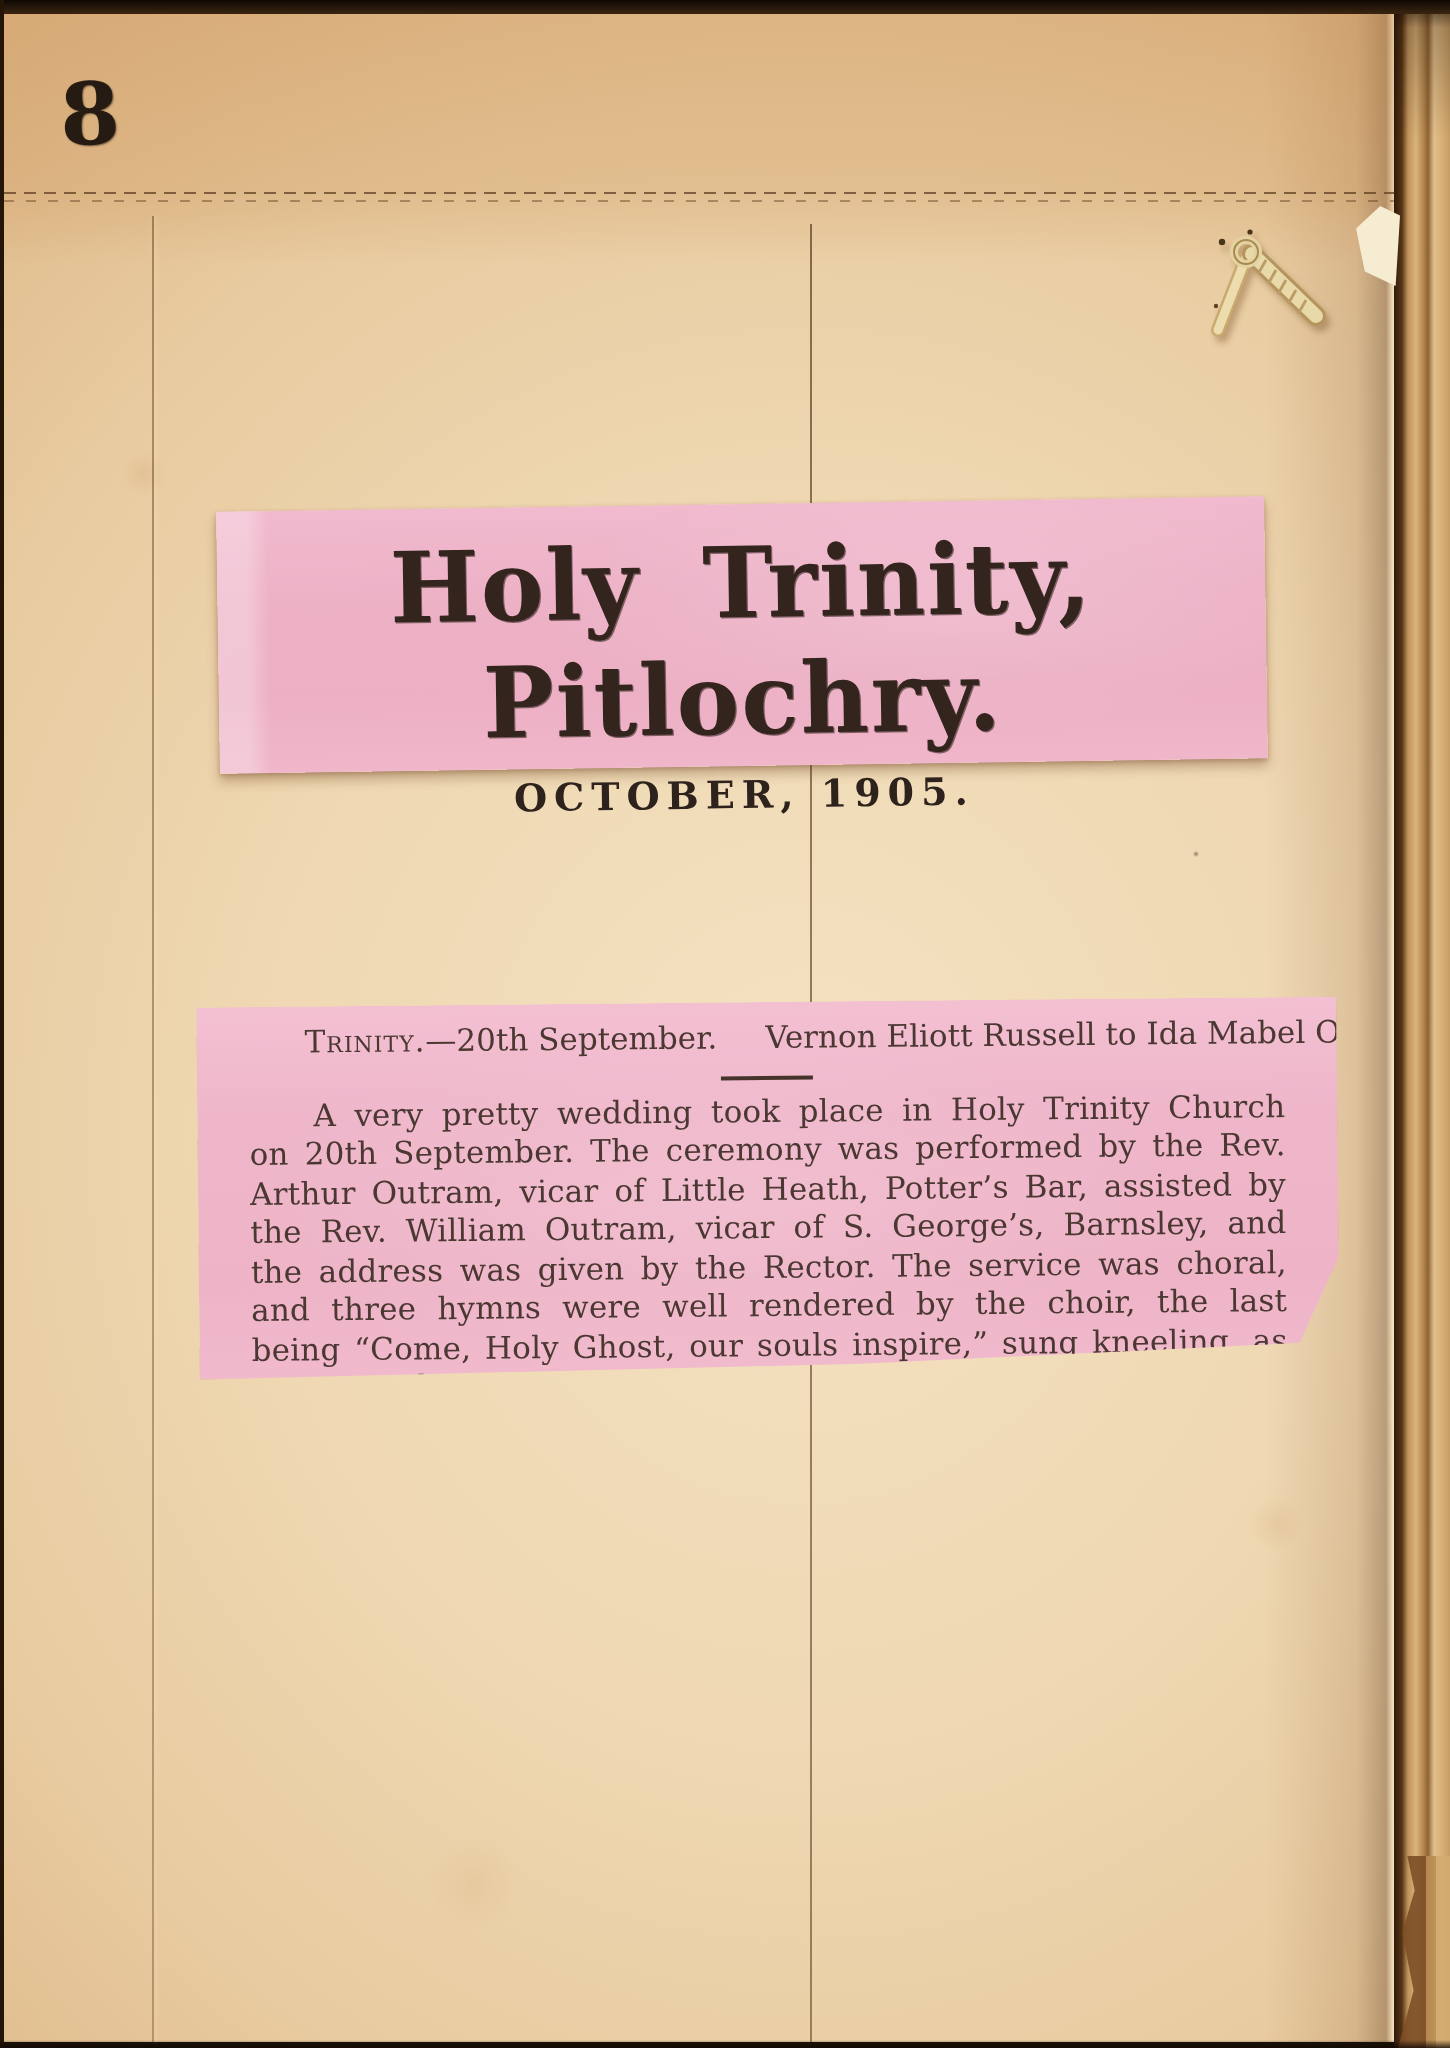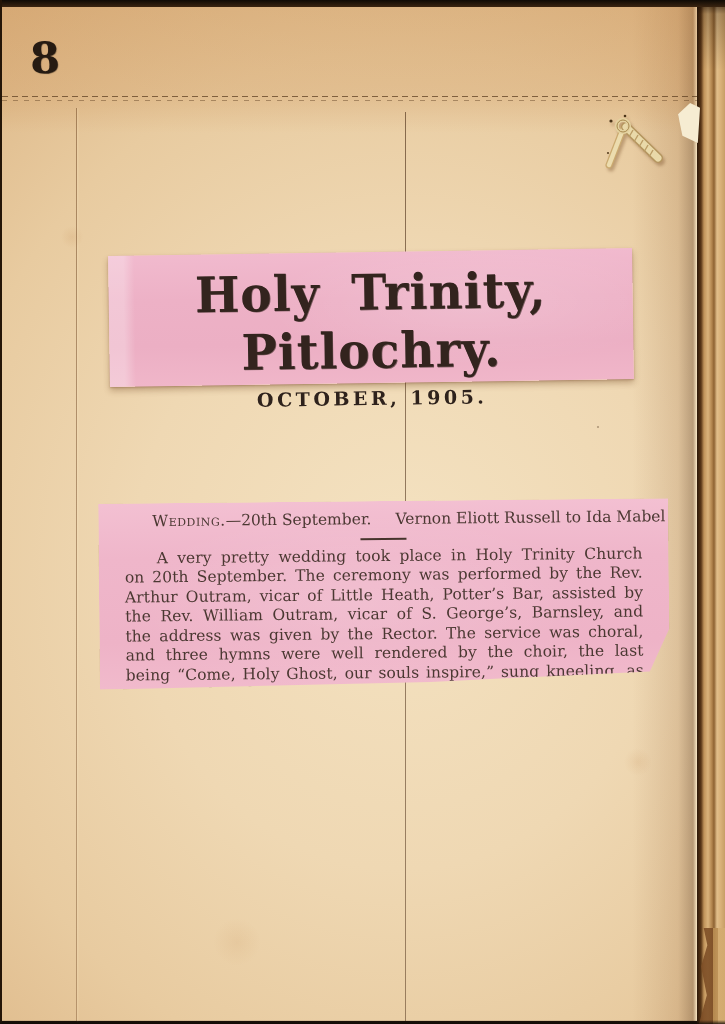--- a/index.html
+++ b/index.html
@@ -169,21 +169,21 @@
       <circle cx="8" cy="40" r="1.1" fill="#5a4222"></circle>
     </svg>
 
     <div class="clipping clipping-masthead">
       <div class="masthead-title">Holy Trinity, Pitlochry.</div>
       <div class="masthead-date">OCTOBER, 1905.</div>
     </div>
 
     <div class="clipping clipping-wedding">
       <div class="wedding-header">
-        <span class="wedding-label">Wedding.</span><span>—20th September.</span><span class="wedding-names">Vernon Eliott Russell to Ida Mabel Outram.</span>
+        <span class="wedding-label">Trinity.</span><span>—20th September.</span><span class="wedding-names">Vernon Eliott Russell to Ida Mabel Outram.</span>
       </div>
       <div class="wedding-rule"></div>
       <p class="wedding-body">A very pretty wedding took place in Holy Trinity Church on 20th September. The ceremony was performed by the Rev. Arthur Outram, vicar of Little Heath, Potter’s Bar, assisted by the Rev. William Outram, vicar of S. George’s, Barnsley, and the address was given by the Rector. The service was choral, and three hymns were well rendered by the choir, the last being “Come, Holy Ghost, our souls inspire,” sung kneeling, as a prayer that the married couple might be blessed and guided in their new life.</p>
     </div>
 
   </div>
 
   <div class="edge-stack"></div>
   <div class="edge-tear"></div>
 

